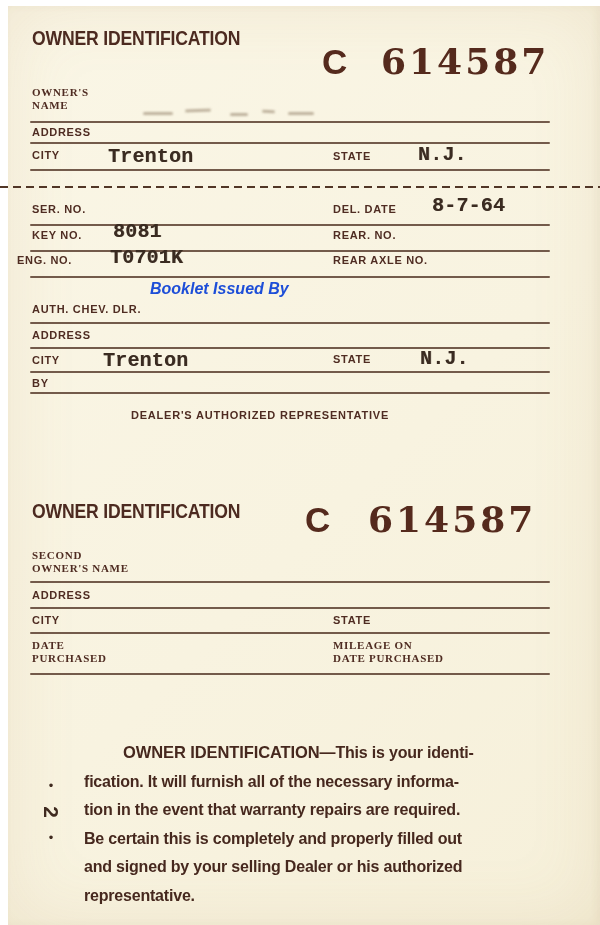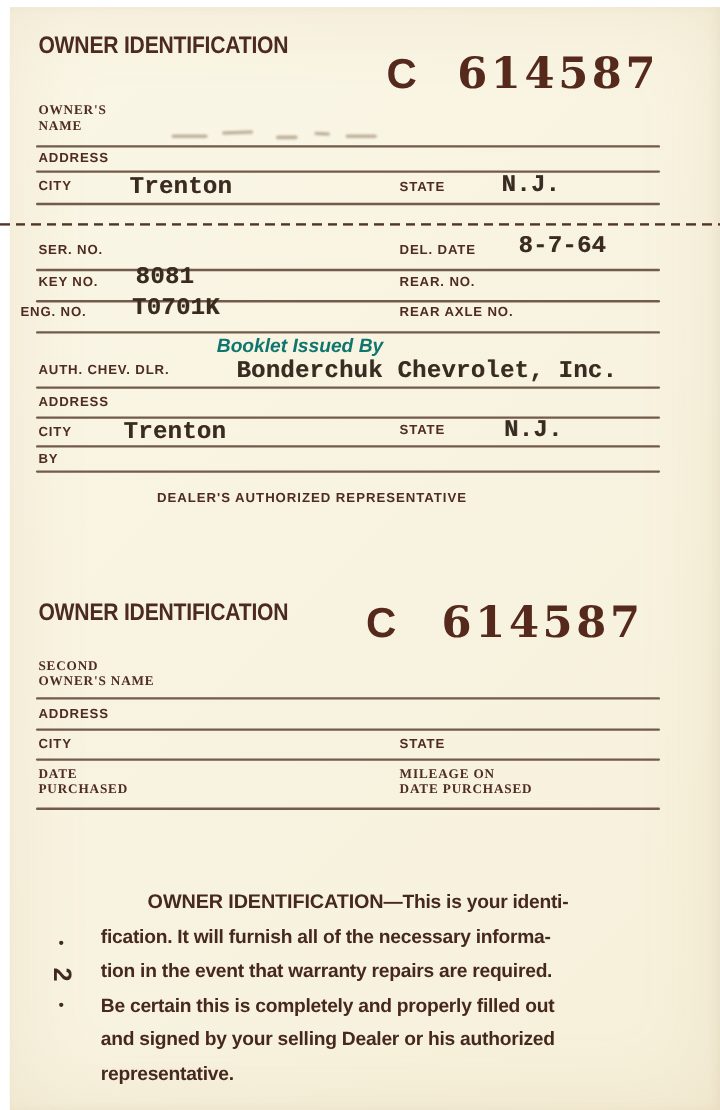--- a/index.html
+++ b/index.html
@@ -36,21 +36,21 @@
   .rule{
     position:absolute;height:1.6px;width:520px;left:30px;
     background:#5c4030;opacity:.85;border-radius:1px;
   }
   .dashline{
     position:absolute;left:0;width:600px;height:2px;
     background:repeating-linear-gradient(90deg,#513626 0 8px,rgba(0,0,0,0) 8px 13px);
   }
   .issued{
     position:absolute;font-weight:700;font-style:italic;font-size:16px;
-    color:#0f766e;text-align:center;white-space:nowrap;
+    color:#1d4ed8;white-space:nowrap;
   }
   .caption{
     position:absolute;font-weight:700;font-size:11px;letter-spacing:.8px;
     color:#4f2c22;text-align:center;
   }
   .smudge{
     position:absolute;height:3px;background:rgba(110,85,60,.42);
     filter:blur(1.1px);border-radius:2px;
   }
   #note{
@@ -112,21 +112,20 @@
   <div class="rule" style="top:250px"></div>
 
   <div class="lbl" style="left:17px;top:254px">ENG. NO.</div>
   <div class="typed" style="left:110px;top:246px">T0701K</div>
   <div class="lbl" style="left:333px;top:254px">REAR AXLE NO.</div>
   <div class="rule" style="top:276px"></div>
 
   <div class="issued" style="left:150px;top:280px;width:200px">Booklet Issued By</div>
 
   <div class="lbl" style="left:32px;top:303px">AUTH. CHEV. DLR.</div>
-  <div class="typed" style="left:197px;top:298px">Bonderchuk Chevrolet, Inc.</div>
   <div class="rule" style="top:322px"></div>
 
   <div class="lbl" style="left:32px;top:329px">ADDRESS</div>
   <div class="rule" style="top:347px"></div>
 
   <div class="lbl" style="left:32px;top:354px">CITY</div>
   <div class="typed" style="left:103px;top:349px">Trenton</div>
   <div class="lbl" style="left:333px;top:353px">STATE</div>
   <div class="typed" style="left:420px;top:347px">N.J.</div>
   <div class="rule" style="top:371px"></div>

